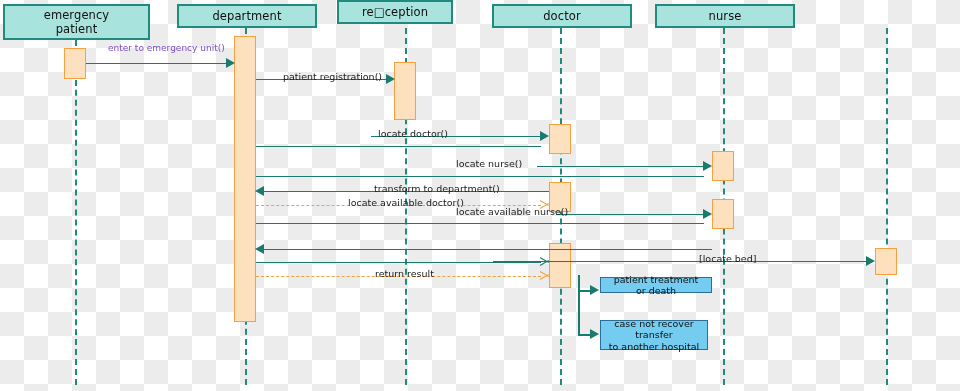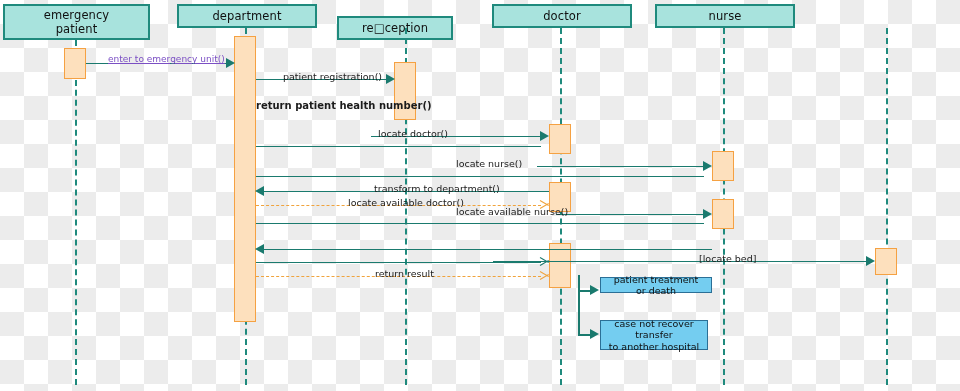--- a/index.html
+++ b/index.html
@@ -124,21 +124,21 @@
 
   <div class="participant" style="left:3px;top:4px;width:147px;height:36px;">
     <span style="white-space:pre-line;">emergency
 patient</span>
   </div>
 
   <div class="participant" style="left:177px;top:4px;width:140px;height:24px;">
     <span style="white-space:pre-line;">department</span>
   </div>
 
-  <div class="participant" style="left:337px;top:16px;width:116px;height:24px;">
+  <div class="participant" style="left:337px;top:0;width:116px;height:24px;">
     <span style="white-space:pre-line;">re□ception</span>
   </div>
 
   <div class="participant" style="left:492px;top:4px;width:140px;height:24px;">
     <span style="white-space:pre-line;">doctor</span>
   </div>
 
   <div class="participant" style="left:655px;top:4px;width:140px;height:24px;">
     <span style="white-space:pre-line;">nurse</span>
   </div>
@@ -161,28 +161,27 @@
   <div class="activation" style="left:549px;top:182px;width:22px;height:30px;"></div>
   <div class="activation" style="left:549px;top:243px;width:22px;height:45px;"></div>
 
   <div class="activation" style="left:712px;top:151px;width:22px;height:30px;"></div>
   <div class="activation" style="left:712px;top:199px;width:22px;height:30px;"></div>
 
   <div class="activation" style="left:875px;top:248px;width:22px;height:27px;"></div>
 
   <div class="msg" style="left:86px;top:63px;width:141px;"></div>
   <div class="arrow-r" style="left:226px;top:58px;"></div>
-  <div class="label purple" style="left:108px;top:55px;text-decoration:underline;">enter to emergency unit()</div>
+  <div class="label purple" style="left:108px;top:44px;">enter to emergency unit()</div>
 
   <div class="msg" style="left:256px;top:79px;width:131px;"></div>
   <div class="arrow-r" style="left:386px;top:74px;"></div>
   <div class="label" style="left:283px;top:72px;text-align:right;">patient registration()</div>
 
   <div class="msg" style="left:256px;top:113px;width:138px;opacity:0;"></div>
-  <div class="label bold" style="left:256px;top:101px;">return patient health number()</div>
 
   <div class="msg" style="left:256px;top:146px;width:285px;"></div>
   <div class="arrow-r" style="left:540px;top:131px;"></div>
   <div class="msg" style="left:371px;top:136px;width:170px;"></div>
   <div class="label" style="left:372px;top:129px;padding-left:6px;">locate doctor()</div>
 
   <div class="msg" style="left:256px;top:176px;width:448px;"></div>
   <div class="arrow-r" style="left:703px;top:161px;"></div>
   <div class="msg" style="left:537px;top:166px;width:167px;"></div>
   <div class="label" style="left:456px;top:159px;">locate nurse()</div>

